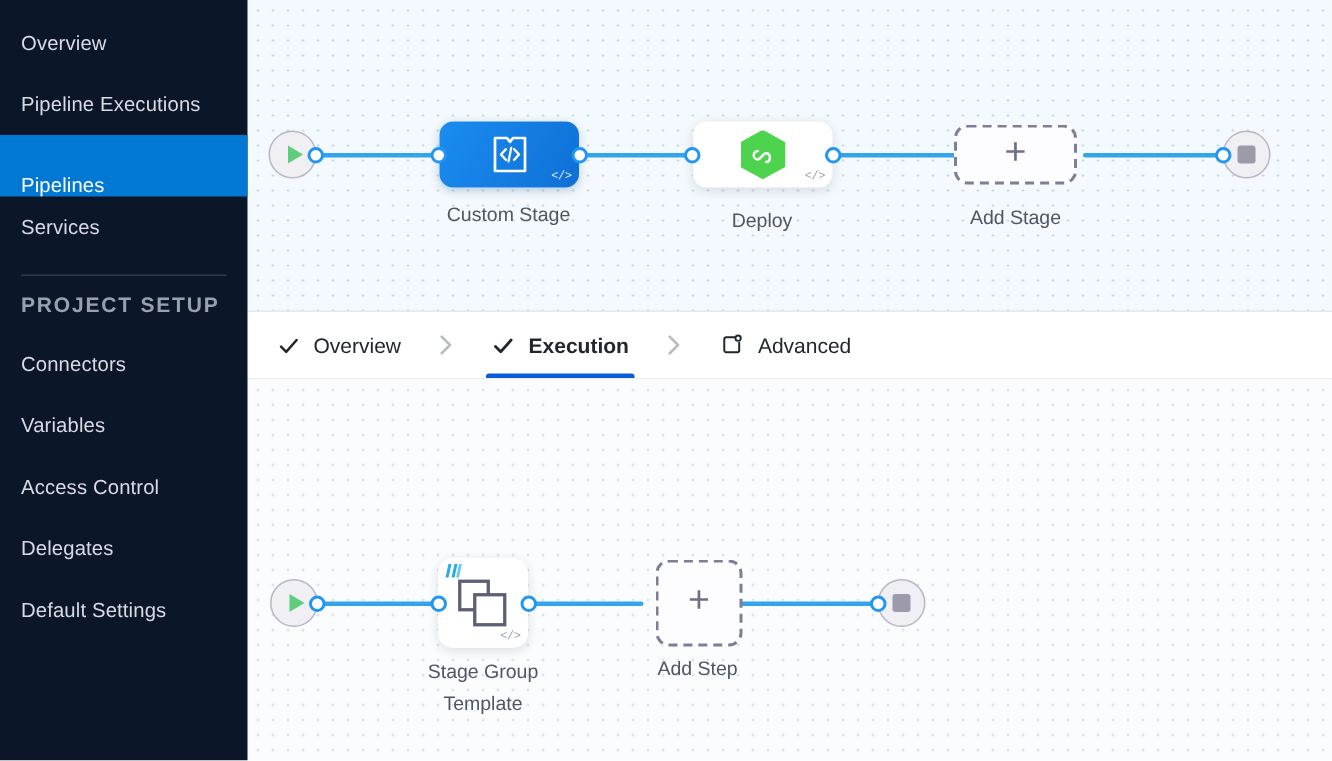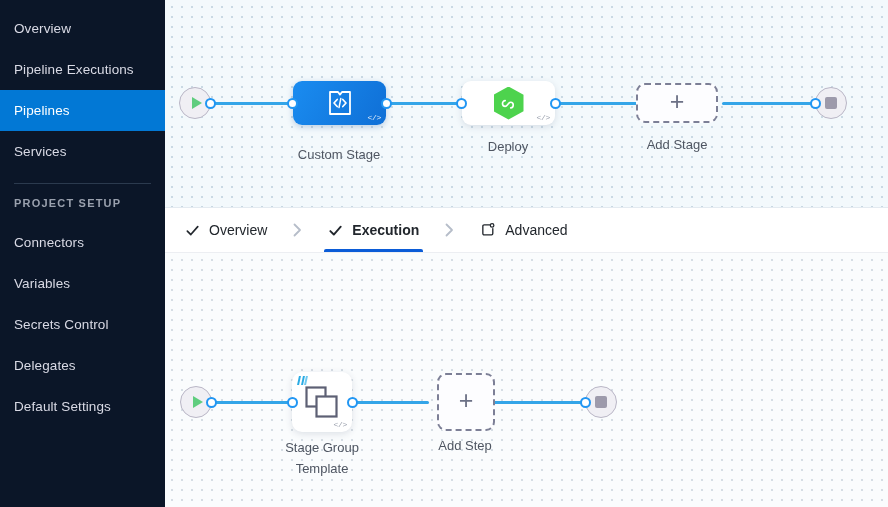--- a/index.html
+++ b/index.html
@@ -27,32 +27,33 @@
     color: #d9dae5;
     font-size: 13.5px;
     letter-spacing: .1px;
     cursor: pointer;
     white-space: nowrap;
   }
   .nav-item.active {
     background: #0278d5;
     color: #ffffff;
     font-weight: 400;
+    align-items: flex-end;
   }
   .nav-divider {
     height: 1px;
     background: #2b3a4e;
     margin: 11px 14px 0 14px;
   }
   .nav-section {
     height: 38px;
     display: flex; align-items: center;
     padding-left: 14px;
     color: #9aa1ae;
-    font-size: 11px;
+    font-size: 14px;
     letter-spacing: 1.2px;
     font-weight: 600;
   }
 
   
   .main {
     flex: 1 1 auto;
     position: relative;
     height: 507px;
     display: flex;
@@ -264,21 +265,21 @@
 
     <div class="nav-section">PROJECT SETUP</div>
 
     <div class="nav-item">
       <span>Connectors</span>
     </div>
     <div class="nav-item">
       <span>Variables</span>
     </div>
     <div class="nav-item">
-      <span>Secrets Control</span>
+      <span>Access Control</span>
     </div>
     <div class="nav-item">
       <span>Delegates</span>
     </div>
     <div class="nav-item">
       <span>Default Settings</span>
     </div>
   </nav>
 
   <div class="main">
@@ -299,21 +300,21 @@
         <svg class="custom-icon" viewBox="0 0 28 30">
           <path d="M4 4 h8 l2 2.6 l2 -2.6 h8 v22 h-20 z" fill="none" stroke="#ffffff" stroke-width="1.8" stroke-linejoin="round"></path>
           <path d="M11.2 11.5 L8 15 l3.2 3.5" fill="none" stroke="#ffffff" stroke-width="1.7" stroke-linecap="round" stroke-linejoin="round"></path>
           <path d="M16.8 11.5 L20 15 l-3.2 3.5" fill="none" stroke="#ffffff" stroke-width="1.7" stroke-linecap="round" stroke-linejoin="round"></path>
           <path d="M14.8 10.6 L13 19.6" fill="none" stroke="#ffffff" stroke-width="1.5" stroke-linecap="round"></path>
         </svg>
         <span class="code-badge on-blue">&lt;/&gt;</span>
       </div>
       <div class="port" style="left:122px; top:98px;"></div>
       <div class="port" style="left:216px; top:98px;"></div>
-      <div class="node-label" style="left:104px; top:144px; width:140px;">Custom Stage</div>
+      <div class="node-label" style="left:104px; top:132px; width:140px;">Custom Stage</div>
 
       <div class="card deploy" style="left:297px; top:81px;">
         <div class="hexagon">
           <svg viewBox="0 0 24 24" width="19" height="19">
             <path d="M7.8 8.4c-2 0-3.4 1.6-3.4 3.6s1.4 3.6 3.4 3.6c2.6 0 4-5.2 7-5.2 2 0 3.2 1.6 3.2 3.6s-1.2 3.6-3.2 3.6" fill="none" stroke="#ffffff" stroke-width="2.1" stroke-linecap="round"></path>
           </svg>
         </div>
         <span class="code-badge on-white">&lt;/&gt;</span>
       </div>
       <div class="port" style="left:291px; top:98px;"></div>

